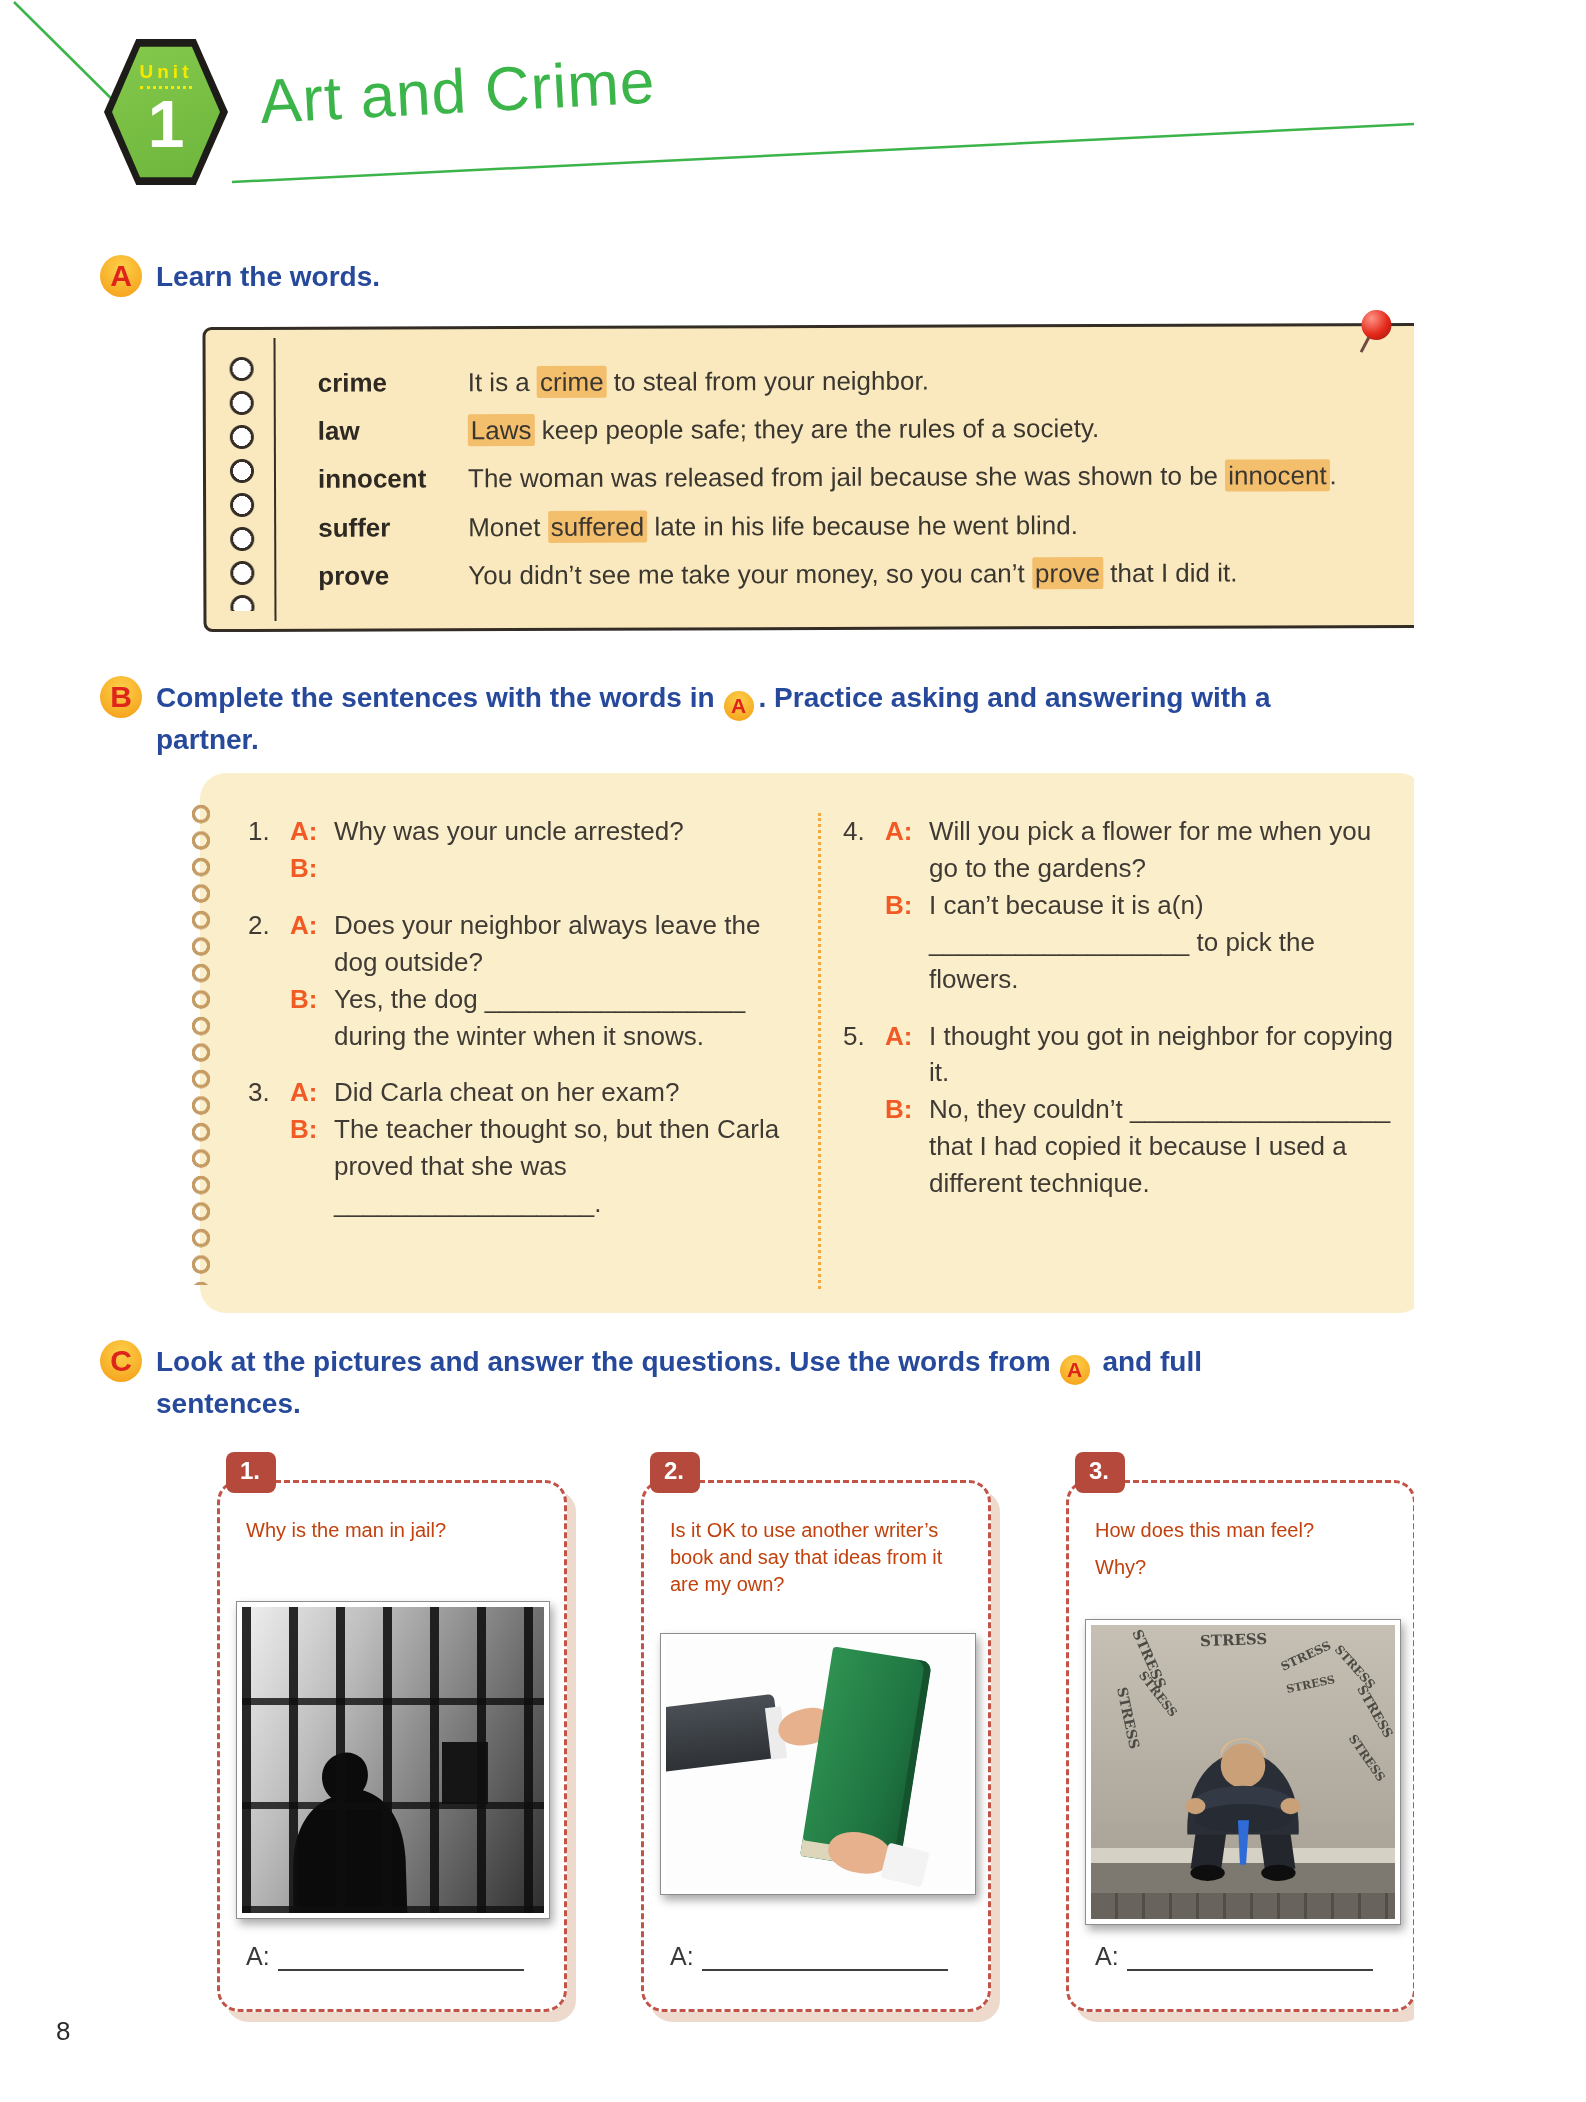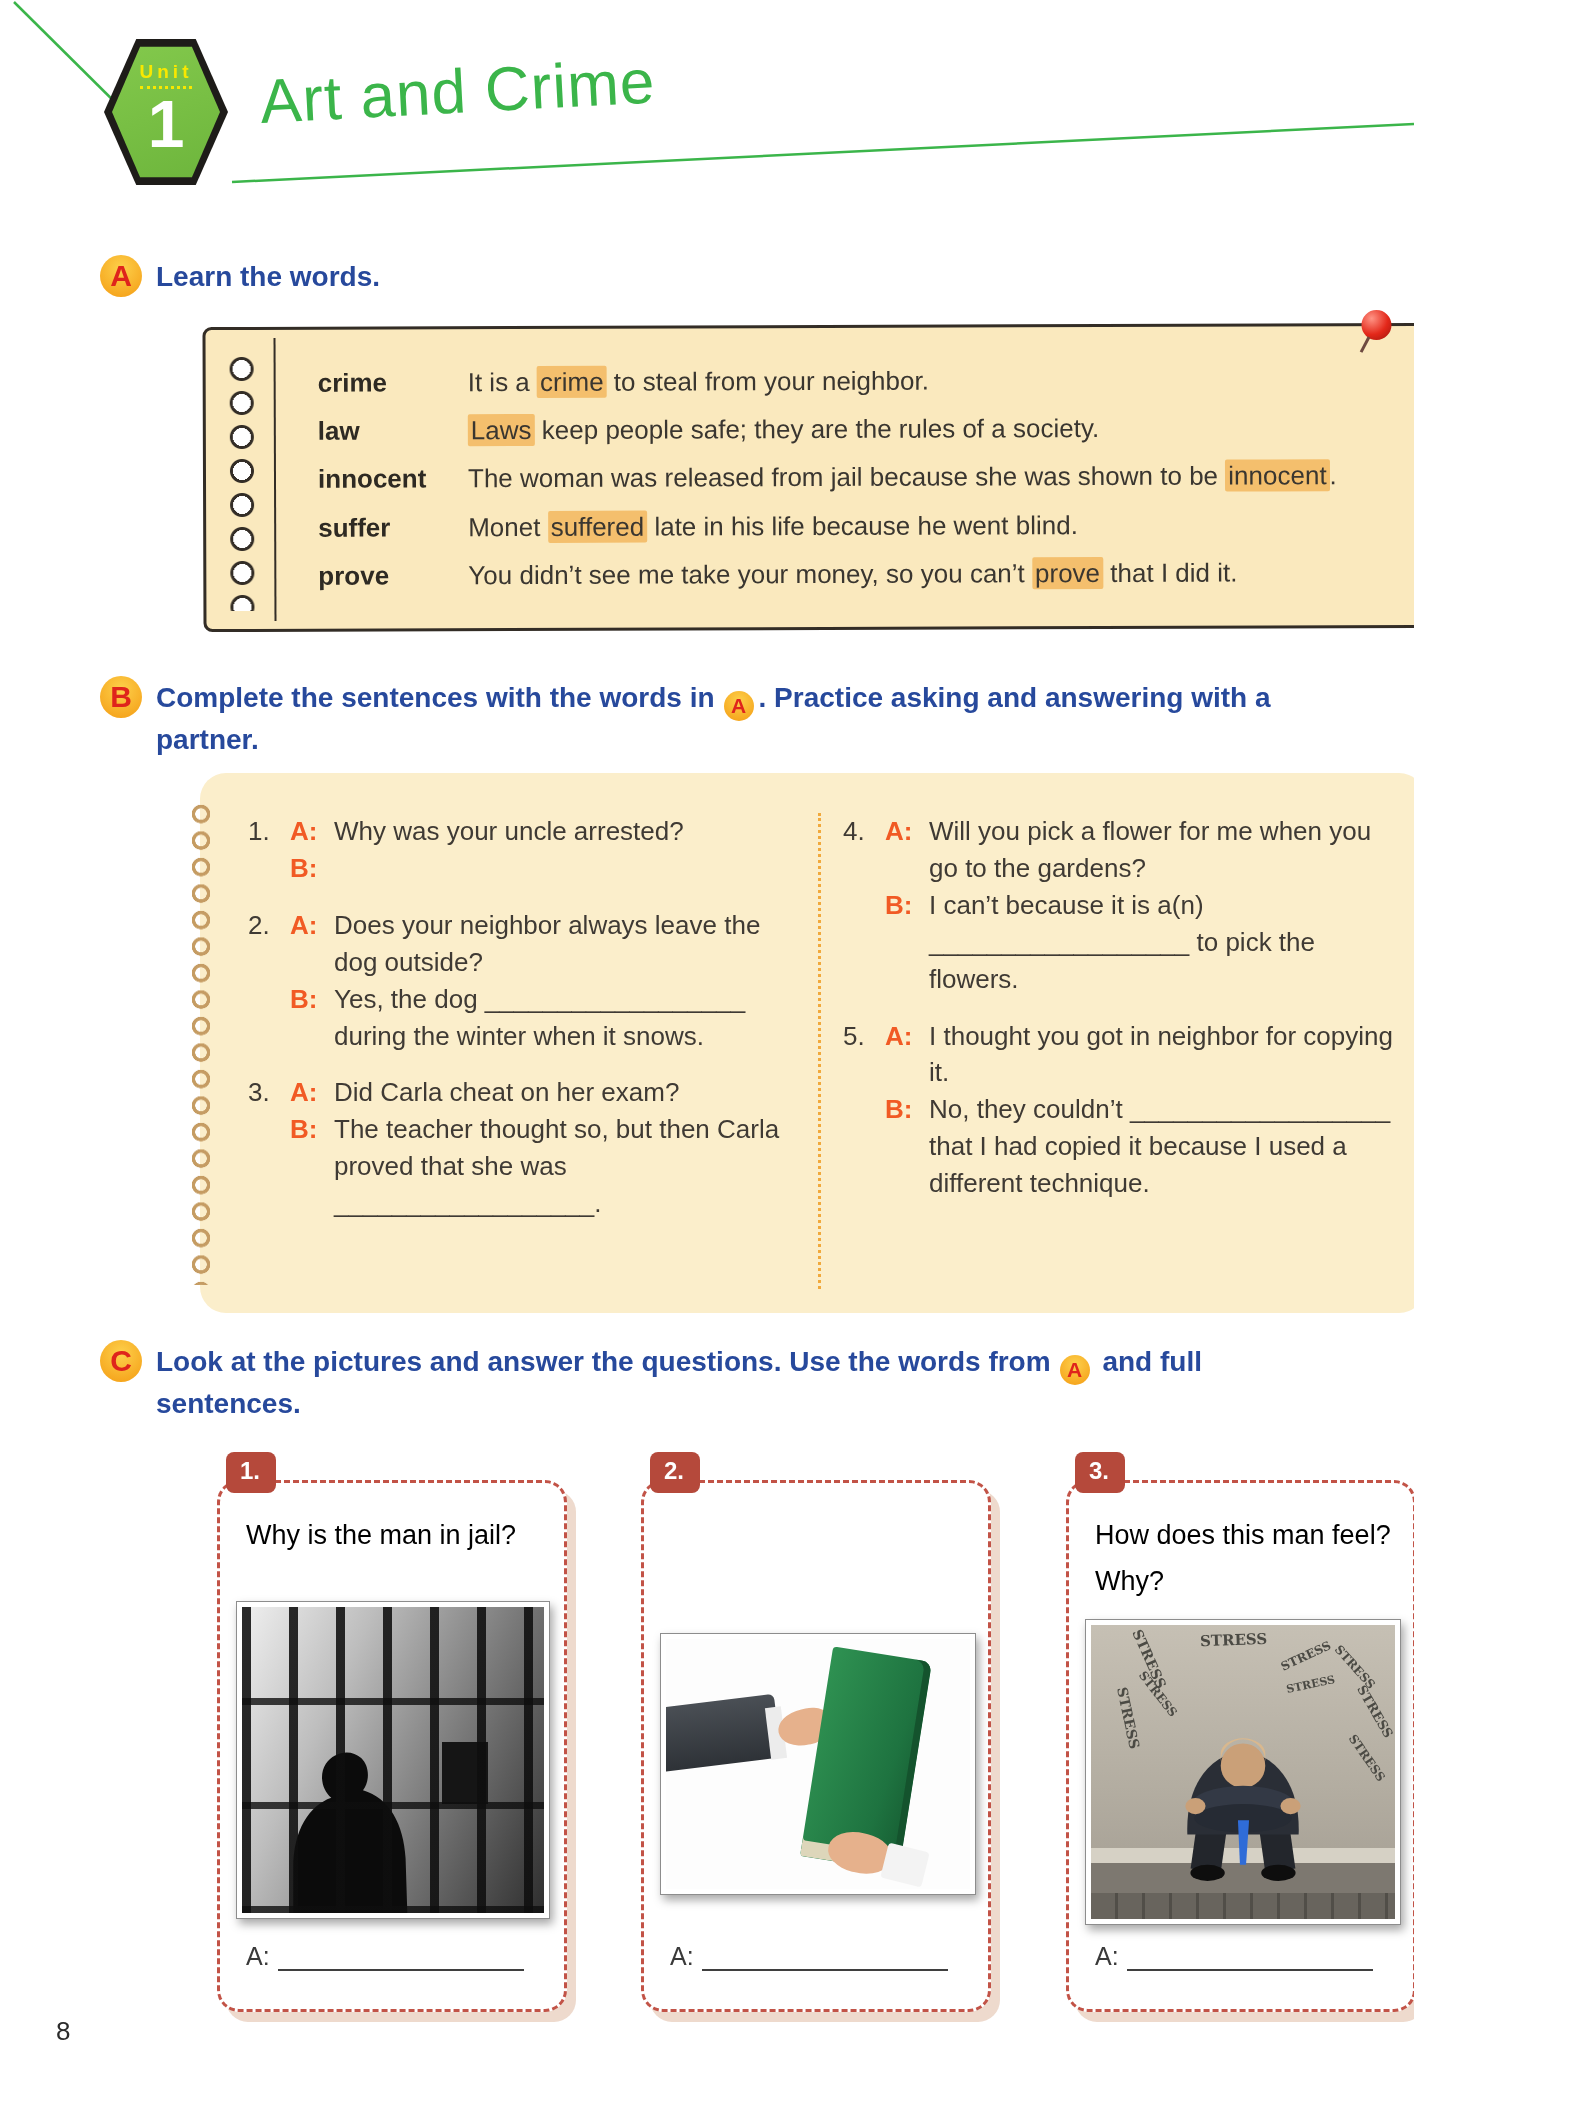--- a/index.html
+++ b/index.html
@@ -65,21 +65,21 @@
   .dnum { grid-column:1; }
   .dlbl { font-weight:bold; color:#f15a24; }
   .dspacer { grid-column:1; }
 
   
   .card { position:absolute; top:1480px; width:350px; height:532px; background:#fff;
     border:3px dashed #c25347; border-radius:22px; box-shadow:9px 10px 0 #eedacd; }
   .card1 { left:217px; } .card2 { left:641px; } .card3 { left:1066px; }
   .tab { position:absolute; left:6px; top:-31px; background:#b5493b; color:#fff; font-size:24px;
     font-weight:bold; padding:5px 16px 8px 14px; border-radius:8px; }
-  .q { margin:34px 22px 0 26px; font-size:27px; line-height:1.35; color:#000000; }
+  .q { margin:34px 22px 0 26px; font-size:20px; line-height:1.35; color:#c2410c; }
   .q2 { margin-top:10px; }
   .photo { position:absolute; left:16px; background:#fff; border:1px solid #8d8d8d; padding:5px;
     box-shadow:3px 5px 9px rgba(0,0,0,0.35); }
   .card1 .photo { top:118px; width:314px; height:318px; }
   .card2 .photo { top:150px; width:316px; height:262px; }
   .card3 .photo { top:136px; width:316px; height:306px; }
   .scene { position:relative; width:100%; height:100%; overflow:hidden; }
   .ans { position:absolute; left:26px; right:40px; bottom:38px; display:flex; align-items:flex-end;
     font-size:25px; color:#3a3a3a; }
   .ans-line { flex:1; border-bottom:2.5px solid #3f3f3f; margin-left:8px; height:1.15em; }
@@ -253,20 +253,21 @@
       </div>
     </div>
     <div class="ans">
       <span>A:</span>
       <div class="ans-line"></div>
     </div>
   </div>
 
   <div class="card card2">
     <div class="tab">2.</div>
+    <div class="q">Is it OK to use another writer’s book and say that ideas from it are my own?</div>
     <div class="photo">
       <div class="scene">
         <div class="book-bg"></div>
         <div class="sleeveL"></div>
         <div class="cuffL"></div>
         <div class="handL"></div>
         <div class="book"></div>
         <div class="handR"></div>
         <div class="cuffR"></div>
       </div>

